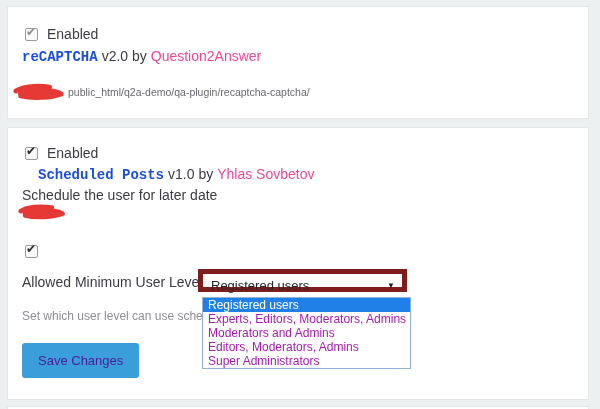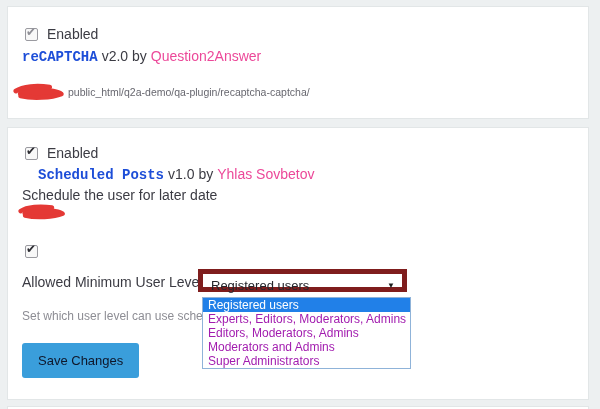--- a/index.html
+++ b/index.html
@@ -60,21 +60,21 @@
     background:#fff; border:1px solid #8fb3d9; z-index:20;
   }
   .dropdown-option {
     height:14px; line-height:14px; font-size:12px; color:#a21caf;
     padding:0 5px; white-space:nowrap; cursor:pointer;
   }
   .dropdown-option.selected { background:#2180e8; color:#ffffff; }
 
   .save-button {
     position:absolute; left:14px; top:215px;
-    background:#3a9edb; color:#0f172a; border:none; border-radius:3px;
+    background:#3a9edb; color:#4c1d95; border:none; border-radius:3px;
     font-size:13px; font-family:"Liberation Sans", sans-serif;
     padding:10px 16px; cursor:pointer;
   }
 </style>
 </head>
 <body>
 
 <div id="page">
 
   <div class="card" id="card-1">
@@ -138,22 +138,22 @@
 
     <button class="save-button">Save Changes</button>
 
     <div class="select-wrap">
       <span class="select-value">Registered users</span>
       <span class="select-arrow">▼</span>
 
       <div class="dropdown-list">
         <div class="dropdown-option selected">Registered users</div>
         <div class="dropdown-option">Experts, Editors, Moderators, Admins</div>
+        <div class="dropdown-option">Moderators and Admins</div>
         <div class="dropdown-option">Editors, Moderators, Admins</div>
-        <div class="dropdown-option">Moderators and Admins</div>
         <div class="dropdown-option">Super Administrators</div>
       </div>
     </div>
   </div>
 
   <div class="card" id="card-3"></div>
 
 </div>
 
 </body></html>

